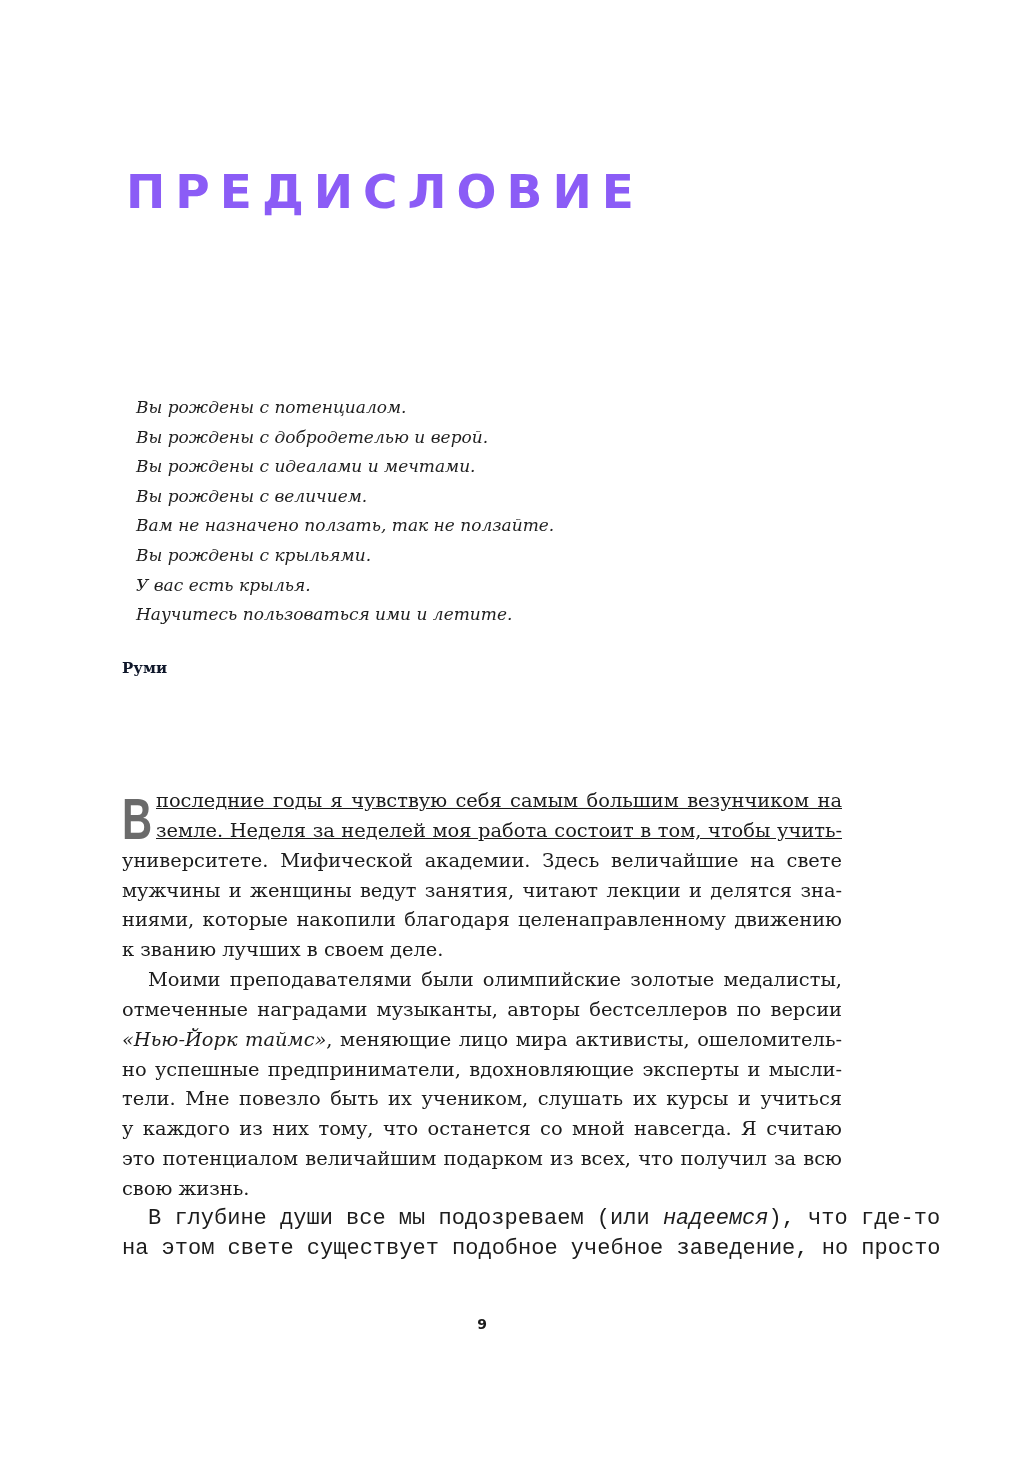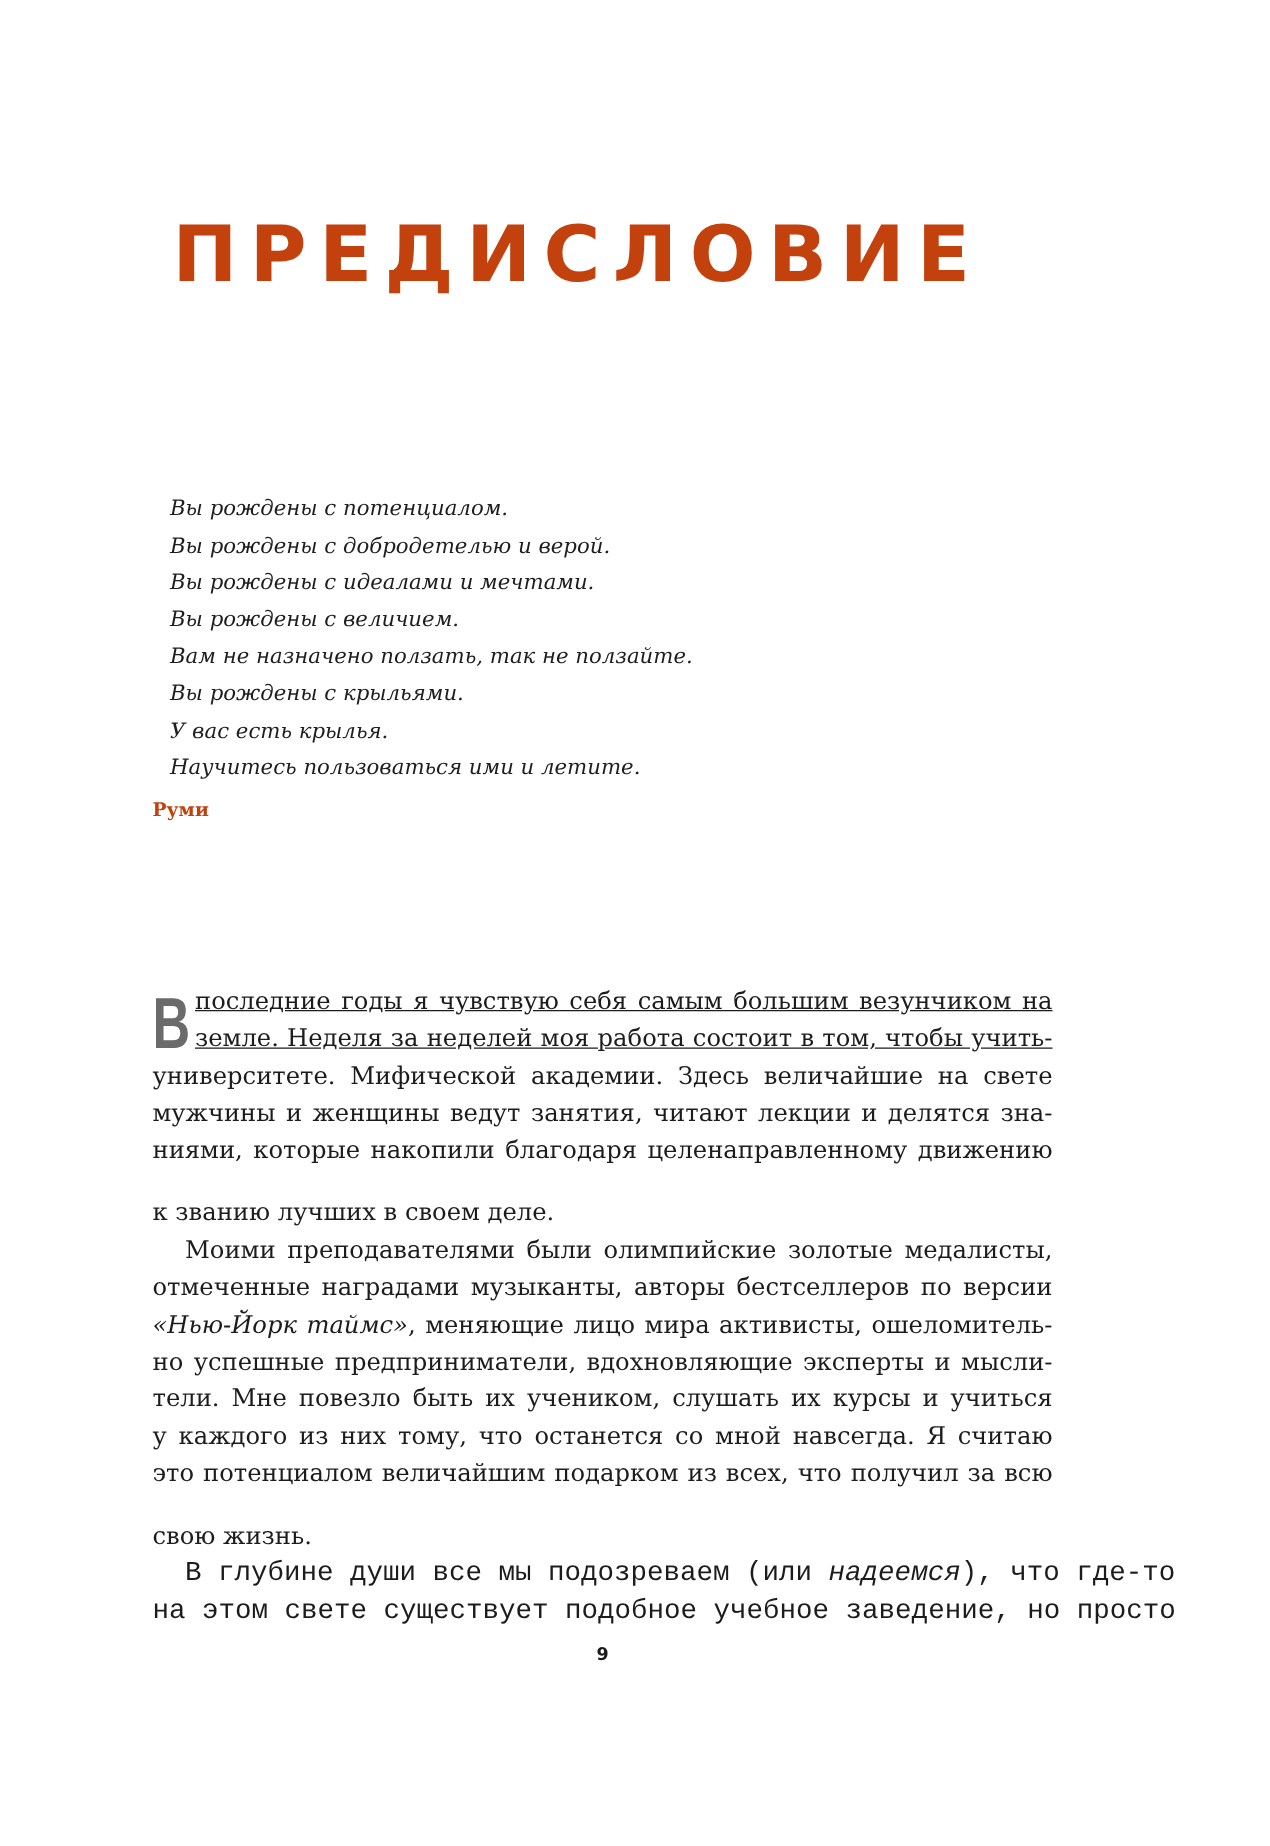--- a/index.html
+++ b/index.html
@@ -17,26 +17,26 @@
     .page {
       position: absolute;
       left: 0; top: 0;
       width: 1016px;
       height: 1477px;
     }
     .chapter-title {
       position: absolute;
       left: 122px;
       top: 160px;
-      margin: 16px;
+      margin: 4px;
       font-family: "DejaVu Sans", sans-serif;
       font-weight: bold;
-      font-size: 62px;
+      font-size: 47px;
       letter-spacing: 10px;
-      color: #c2410c;
+      color: #8b5cf6;
       line-height: 56px;
     }
     .epigraph {
       position: absolute;
       left: 122px;
       top: 393px;
       width: 600px;
     }
     .epigraph-line {
       font-family: "DejaVu Serif", serif;
@@ -45,22 +45,22 @@
       line-height: 29.6px;
       color: #1e1e1e;
       white-space: nowrap;
       margin-left: 14px;
     }
     .epigraph-author {
       font-family: "DejaVu Serif", serif;
       font-weight: bold;
       font-size: 15px;
       line-height: 20px;
-      margin-top: 8px;
-      color: #c2410c;
+      margin-top: 28px;
+      color: #0f172a;
     }
     .body-text {
       position: absolute;
       left: 122px;
       top: 786px;
       width: 720px;
       font-family: "DejaVu Serif", serif;
       font-size: 19.4px;
       line-height: 29.85px;
       color: #1c1c1c;
@@ -68,21 +68,20 @@
     .line {
       display: block;
       text-align: justify;
       text-align-last: justify;
       white-space: nowrap;
       height: 29.85px;
       overflow: visible;
     }
     .line.last {
       text-align-last: left;
-      margin-top: 20px;
     }
     .line.indent {
       text-indent: 26px;
     }
     .line.dropline {
       padding-left: 34px;
       text-decoration: underline;
     }
     .drop-cap {
       position: absolute;

